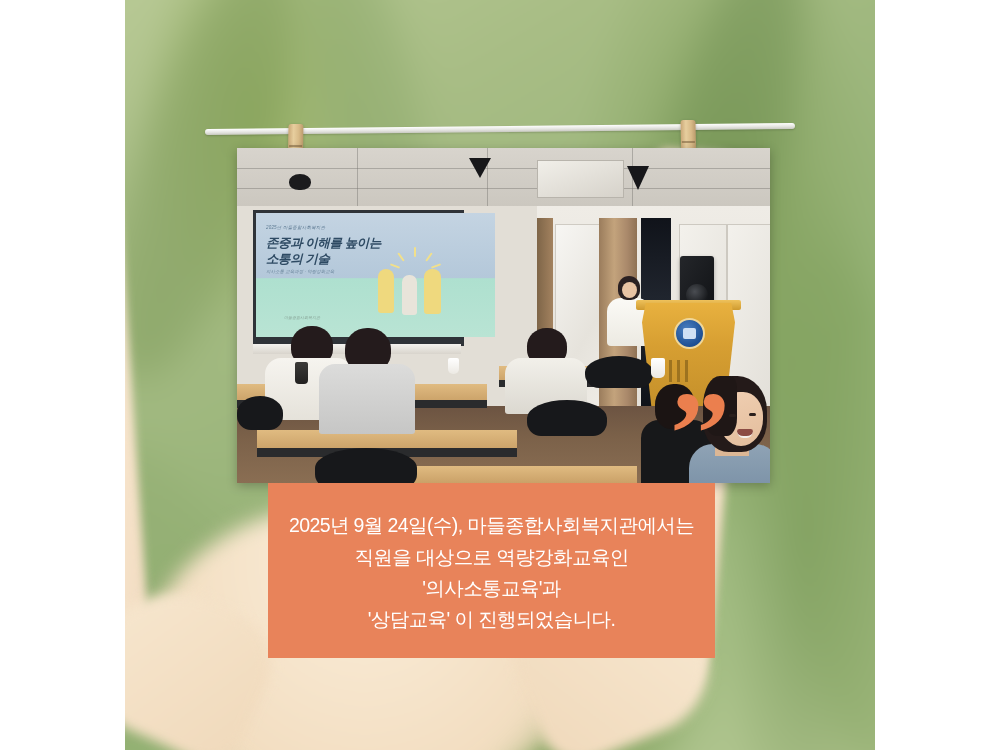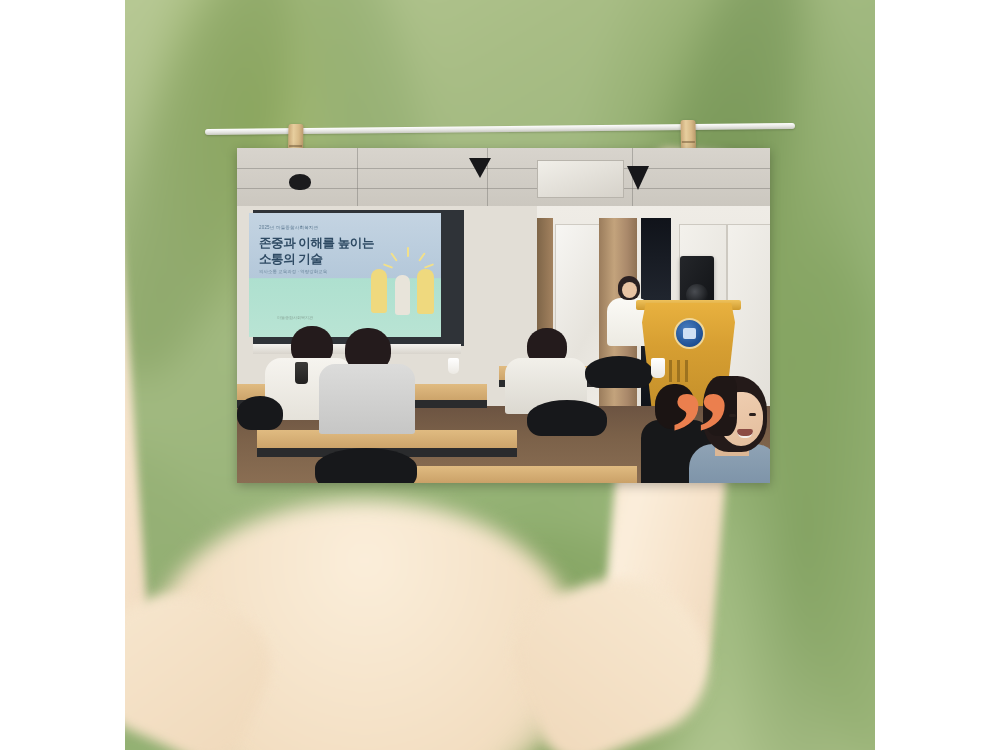--- a/index.html
+++ b/index.html
@@ -89,22 +89,22 @@
     background:linear-gradient(90deg,#7e6548,#a3825f);}
   .glass-dark{position:absolute;left:104px;top:12px;width:30px;height:205px;
     background:linear-gradient(180deg,#10131a,#20252e 40%,#0d1016);}
   .door-white{position:absolute;width:62px;height:190px;top:18px;
     background:linear-gradient(120deg,#f7f6f3,#e6e3dc 55%,#f2efe9);
     border:1px solid #cfcbc3;}
   .cab{position:absolute;background:linear-gradient(110deg,#f3f1ec,#e2dfd8);border:1px solid #cdc9c1;}
 
   
   .screen-frame{left:16px;top:62px;width:205px;height:130px;background:#2f3338;padding:3px;}
-  .screen{position:absolute;left:12px;top:65px;width:192px;height:124px;overflow:hidden;
-    background:linear-gradient(180deg,#c4d4e2 0%,#b4c8da 52%,#aee0cf 53%,#b9e4d4 100%);}
+  .screen{position:absolute;left:19px;top:65px;width:239px;height:124px;overflow:hidden;
+    background:linear-gradient(180deg,#c4d4e2 0%,#b4c8da 52%,#aee0cf 53%,#b9e4d4 100%);font-style:italic;}
   .slide-small{position:absolute;left:10px;top:12px;font-size:4.5px;color:#5d7a92;letter-spacing:.2px;}
   .slide-t1{position:absolute;left:10px;top:22px;font-size:12.5px;font-weight:700;color:#2e4a63;letter-spacing:-.4px;}
   .slide-t2{position:absolute;left:10px;top:38px;font-size:12.5px;font-weight:700;color:#2e4a63;letter-spacing:-.4px;}
   .slide-sub{position:absolute;left:10px;top:56px;font-size:4.5px;color:#6b869c;}
   .slide-foot{position:absolute;left:28px;top:102px;font-size:4px;color:#8aa79a;}
   .fig{position:absolute;background:#f2e08a;}
   .fig-a{left:122px;top:56px;width:16px;height:44px;border-radius:8px 8px 3px 3px;background:#efd97e;}
   .fig-b{left:146px;top:62px;width:15px;height:40px;border-radius:7px 7px 3px 3px;background:#e8e4da;}
   .fig-c{left:168px;top:56px;width:17px;height:45px;border-radius:8px 8px 3px 3px;background:#efd97e;}
   .spark{position:absolute;left:138px;top:34px;width:44px;height:22px;}
@@ -308,17 +308,23 @@
     <div class="w-face"></div>
     <div class="w-hair-f"></div>
     <div class="w-eye" style="left:492px;top:266px;"></div>
     <div class="w-eye" style="left:512px;top:265px;"></div>
     <div class="w-mouth"></div>
 
   </div>
 
   <div class="quote">”</div>
 
+  <div class="caption">
+    <div class="cap-line">2025년 9월 24일(수), 마들종합사회복지관에서는</div>
+    <div class="cap-line">직원을 대상으로  역량강화교육인</div>
+    <div class="cap-line">'의사소통교육'과</div>
+    <div class="cap-line">'상담교육' 이 진행되었습니다.</div>
+  </div>
 
   <div class="panel left"></div>
   <div class="panel right"></div>
 
 </div>
 
 </body></html>

